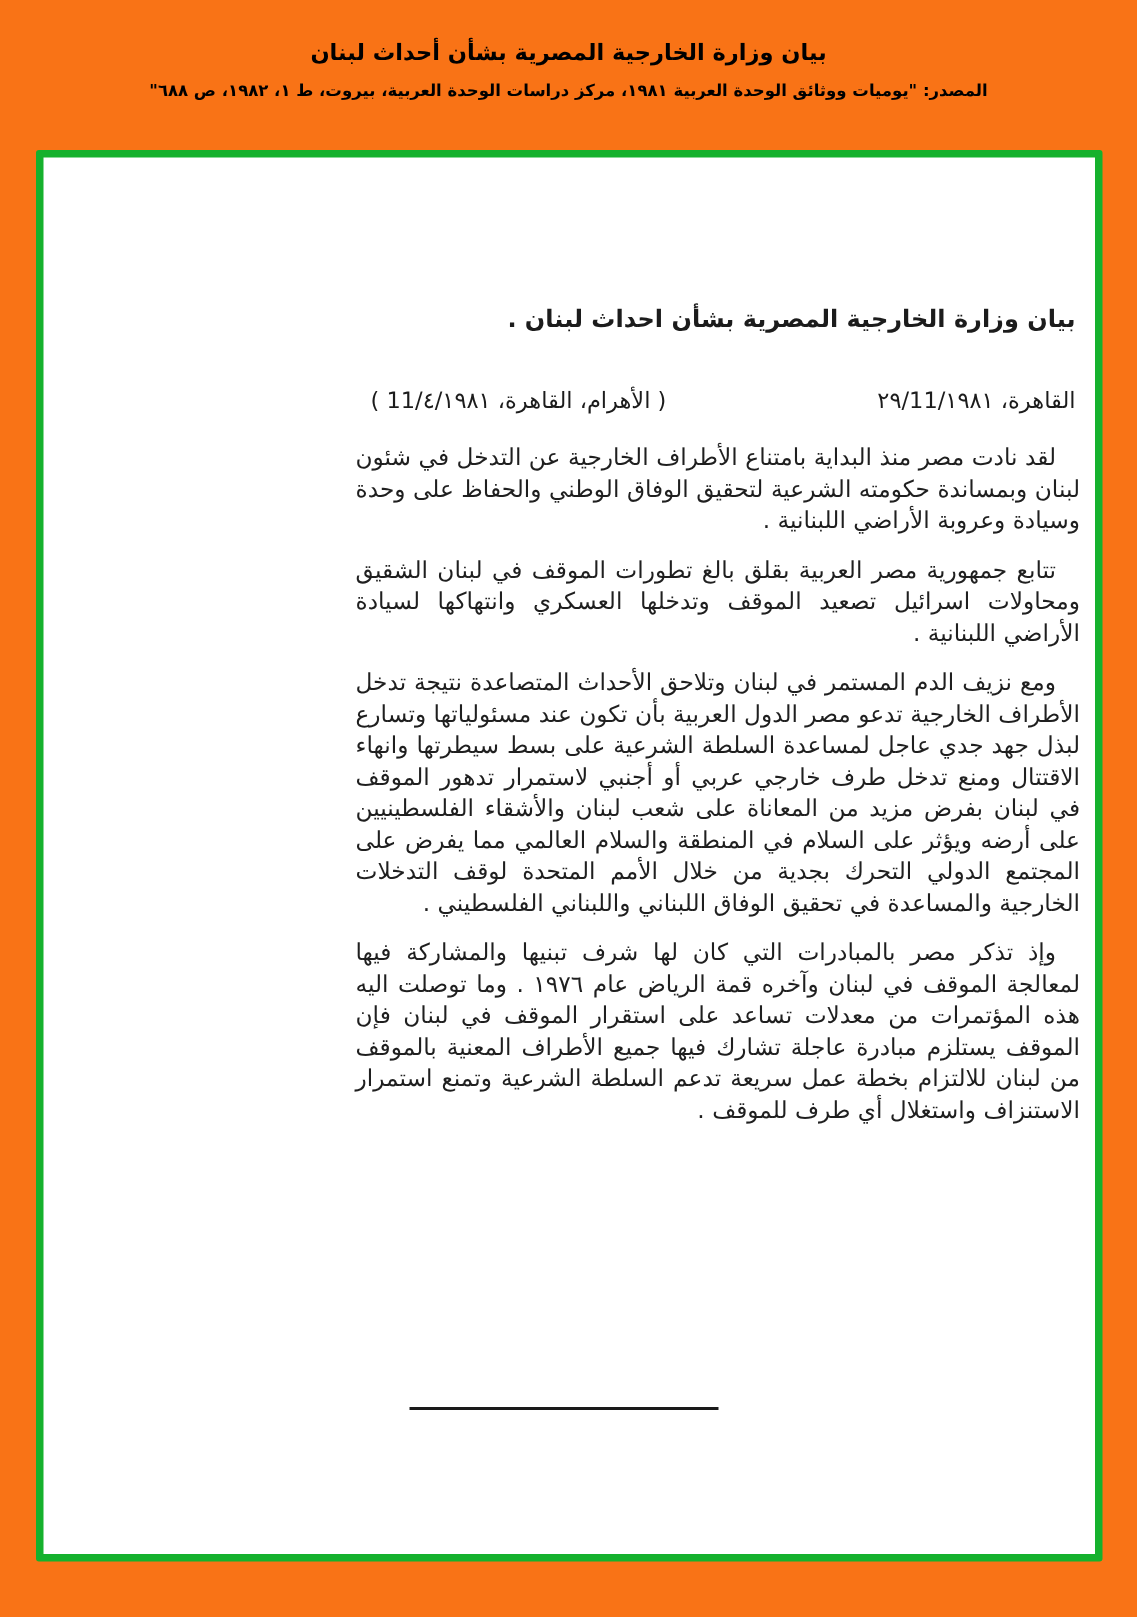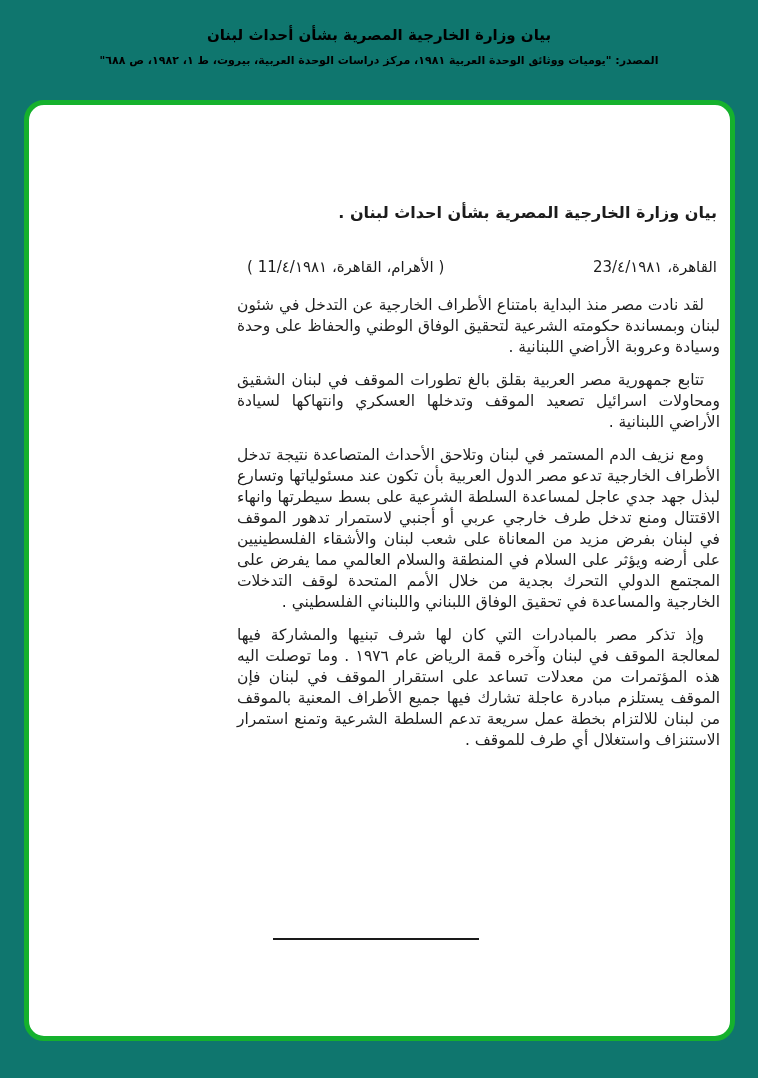--- a/index.html
+++ b/index.html
@@ -3,36 +3,36 @@
 <meta charset="utf-8">
 <style>
   * { margin: 0; padding: 0; box-sizing: border-box; }
   html, body { background: #ffffff; }
   body {
     width: 758px; height: 1078px;
     position: relative;
     font-family: "DejaVu Sans", sans-serif;
     overflow: hidden;
   }
-  .canvas { position: absolute; inset: 0; width: 758px; height: 1078px; background: #0f766e; }
+  .canvas { position: absolute; inset: 0; width: 758px; height: 1078px; background: #f97316; }
 
   
   .hdr {
     position: absolute; top: 26px; left: 0; width: 758px;
     text-align: center; direction: rtl; color: #000;
   }
   .hdr-title { font-size: 15px; font-weight: bold; letter-spacing: 0; }
   .hdr-source { margin-top: 10px; font-size: 11px; font-weight: bold; }
 
   
   .green-frame {
     position: absolute; left: 24px; top: 100px;
     width: 711px; height: 941px;
     border: 5px solid #15b12d;
-    border-radius: 20px;
+    border-radius: 2px;
     background: #ffffff;
   }
   .frame-inner { position: absolute; inset: 0; }
 
   
   .doc-title {
     position: absolute; top: 98px; right: 13px;
     direction: rtl; font-size: 16px; font-weight: bold; color: #1c1c1c;
     white-space: nowrap;
   }
@@ -62,21 +62,21 @@
     <div class="hdr-title">بيان وزارة الخارجية المصرية بشأن أحداث لبنان</div>
     <div class="hdr-source">المصدر:  "يوميات ووثائق الوحدة العربية ١٩٨١، مركز دراسات الوحدة العربية، بيروت، ط ١، ١٩٨٢، ص ٦٨٨"</div>
   </header>
 
   <div class="green-frame">
     <div class="frame-inner">
 
       <div class="doc-title">بيان وزارة الخارجية المصرية بشأن احداث لبنان .</div>
 
       <div class="dateline">
-        <span>القاهرة،  23/٤/١٩٨١</span>
+        <span>القاهرة،  ٢٩/11/١٩٨١</span>
         <span>( الأهرام،  القاهرة،  11/٤/١٩٨١ )</span>
       </div>
 
       <div class="doc-body">
         <p>لقد نادت مصر منذ البداية بامتناع الأطراف الخارجية عن التدخل في شئون لبنان وبمساندة حكومته الشرعية لتحقيق الوفاق الوطني والحفاظ على وحدة وسيادة وعروبة الأراضي اللبنانية .</p>
         <p>تتابع جمهورية مصر العربية بقلق بالغ تطورات الموقف في لبنان الشقيق ومحاولات اسرائيل تصعيد الموقف وتدخلها العسكري وانتهاكها لسيادة الأراضي اللبنانية .</p>
         <p>ومع نزيف الدم المستمر في لبنان وتلاحق الأحداث المتصاعدة نتيجة تدخل الأطراف الخارجية تدعو مصر الدول العربية بأن تكون عند مسئولياتها وتسارع لبذل جهد جدي عاجل لمساعدة السلطة الشرعية على بسط سيطرتها وانهاء الاقتتال ومنع تدخل طرف خارجي عربي أو أجنبي لاستمرار تدهور الموقف في لبنان بفرض مزيد من المعاناة على شعب لبنان والأشقاء الفلسطينيين على أرضه ويؤثر على السلام في المنطقة والسلام العالمي مما يفرض على المجتمع الدولي التحرك بجدية من خلال الأمم المتحدة لوقف التدخلات الخارجية والمساعدة في تحقيق الوفاق اللبناني واللبناني الفلسطيني .</p>
         <p>وإذ تذكر مصر بالمبادرات التي كان لها شرف تبنيها والمشاركة فيها لمعالجة الموقف في لبنان وآخره قمة الرياض عام ١٩٧٦ . وما توصلت اليه هذه المؤتمرات من معدلات تساعد على استقرار الموقف في لبنان فإن الموقف يستلزم مبادرة عاجلة تشارك فيها جميع الأطراف المعنية بالموقف من لبنان للالتزام بخطة عمل سريعة تدعم السلطة الشرعية وتمنع استمرار الاستنزاف واستغلال أي طرف للموقف .</p>
       </div>
 

